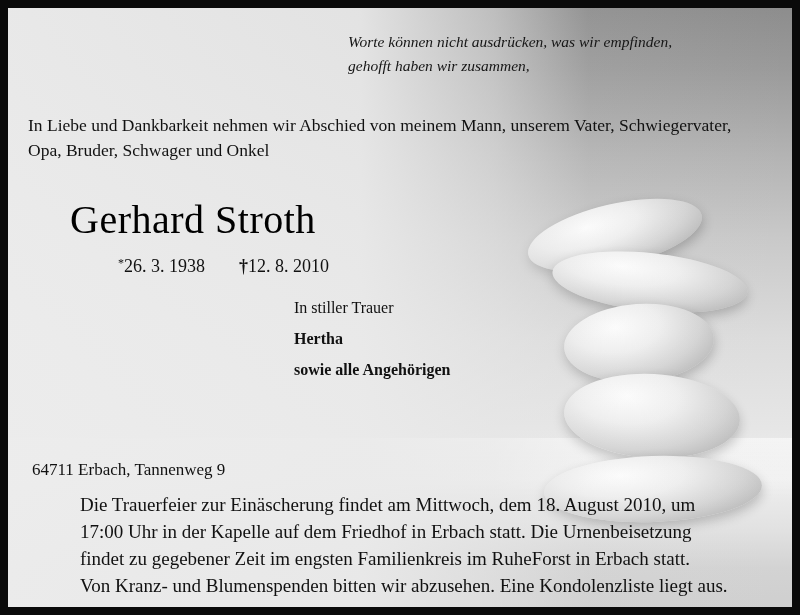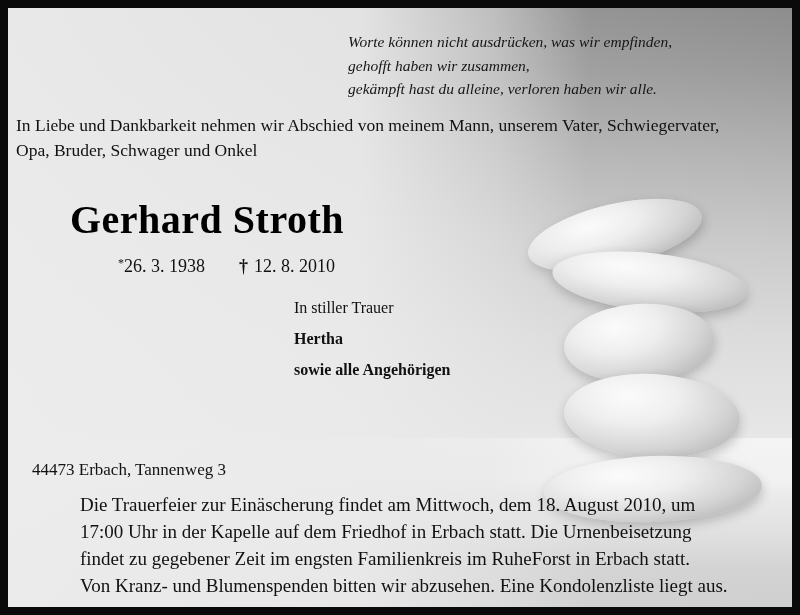--- a/index.html
+++ b/index.html
@@ -67,42 +67,42 @@
   .verse {
     position: absolute;
     left: 340px; top: 22px; width: 430px;
     font-style: italic;
     font-size: 15.5px;
     line-height: 1.52;
     color: #161616;
   }
   .intro {
     position: absolute;
-    left: 8px; top: 105px; width: 740px;
+    left: 20px; top: 105px; width: 740px;
     font-size: 17.5px;
     line-height: 1.45;
     color: #111;
   }
   .name {
     position: absolute;
     left: 62px; top: 188px;
     font-size: 40px;
-    font-weight: bold;
+    font-weight: normal;
     letter-spacing: 0.5px;
     color: #000;
   }
   .dates {
     position: absolute;
     left: 110px; top: 248px;
     font-size: 18px;
     color: #111;
   }
   .dates .star { font-size: 12px; vertical-align: 5px; }
   .dates .cross { font-weight: bold; margin-left: 34px; }
-  .dates .d2 { margin-left: 6px; }
+  .dates .d2 { }
   .mourn {
     position: absolute;
     left: 286px; top: 288px;
     font-size: 16px;
     line-height: 1.55;
   }
   .mourn .lead { font-weight: normal; }
   .mourn .fam { font-weight: bold; margin-top: 6px; }
   .address {
     position: absolute;
@@ -132,38 +132,37 @@
     <div class="stone s5"></div>
   </div>
 
   <div class="wash"></div>
 
   <div class="content">
 
     <div class="verse">
       <div>Worte können nicht ausdrücken, was wir empfinden,</div>
       <div>gehofft haben wir zusammen,</div>
-      <div>gekämpft hast du alleine, verloren haben wir alle.</div>
     </div>
 
     <div class="intro">In Liebe und Dankbarkeit nehmen wir Abschied von meinem Mann, unserem Vater, Schwiegervater, Opa, Bruder, Schwager und Onkel</div>
 
     <div class="name">Gerhard Stroth</div>
 
     <div class="dates">
       <span class="star">*</span><span>26. 3. 1938</span><span class="cross">†</span><span class="d2">12. 8. 2010</span>
     </div>
 
     <div class="mourn">
       <div class="lead">In stiller Trauer</div>
       <div class="fam">Hertha</div>
       <div class="fam">sowie alle Angehörigen</div>
     </div>
 
-    <div class="address">44473 Erbach, Tannenweg 3</div>
+    <div class="address">64711 Erbach, Tannenweg 9</div>
 
     <div class="footer">
       <div>Die Trauerfeier zur Einäscherung findet am Mittwoch, dem 18. August 2010, um</div>
       <div>17:00 Uhr in der Kapelle auf dem Friedhof in Erbach statt. Die Urnenbeisetzung</div>
       <div>findet zu gegebener Zeit im engsten Familienkreis im RuheForst in Erbach statt.</div>
       <div>Von Kranz- und Blumenspenden bitten wir abzusehen. Eine Kondolenzliste liegt aus.</div>
     </div>
 
   </div>
 </div>

